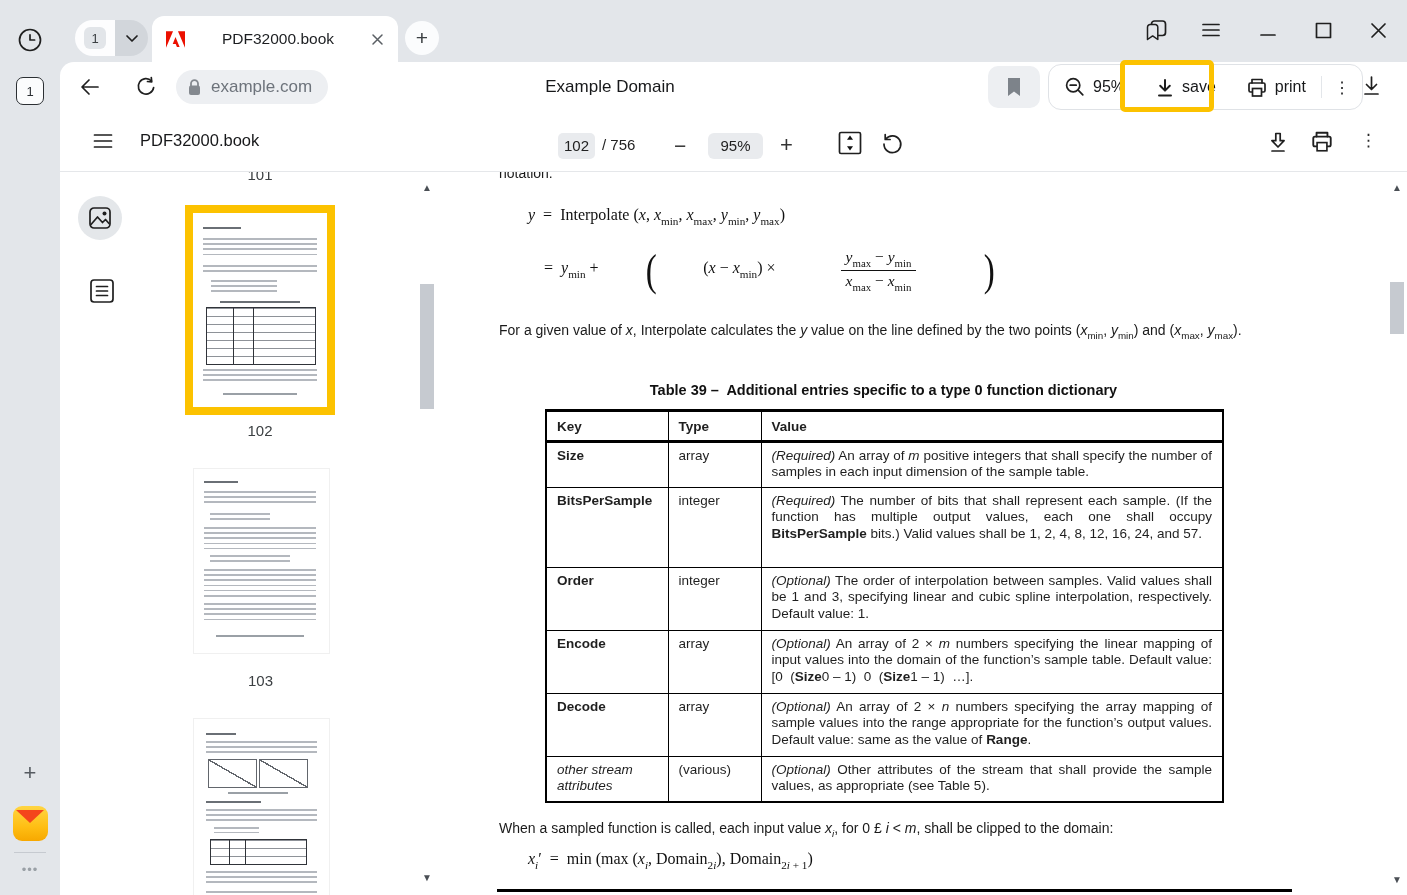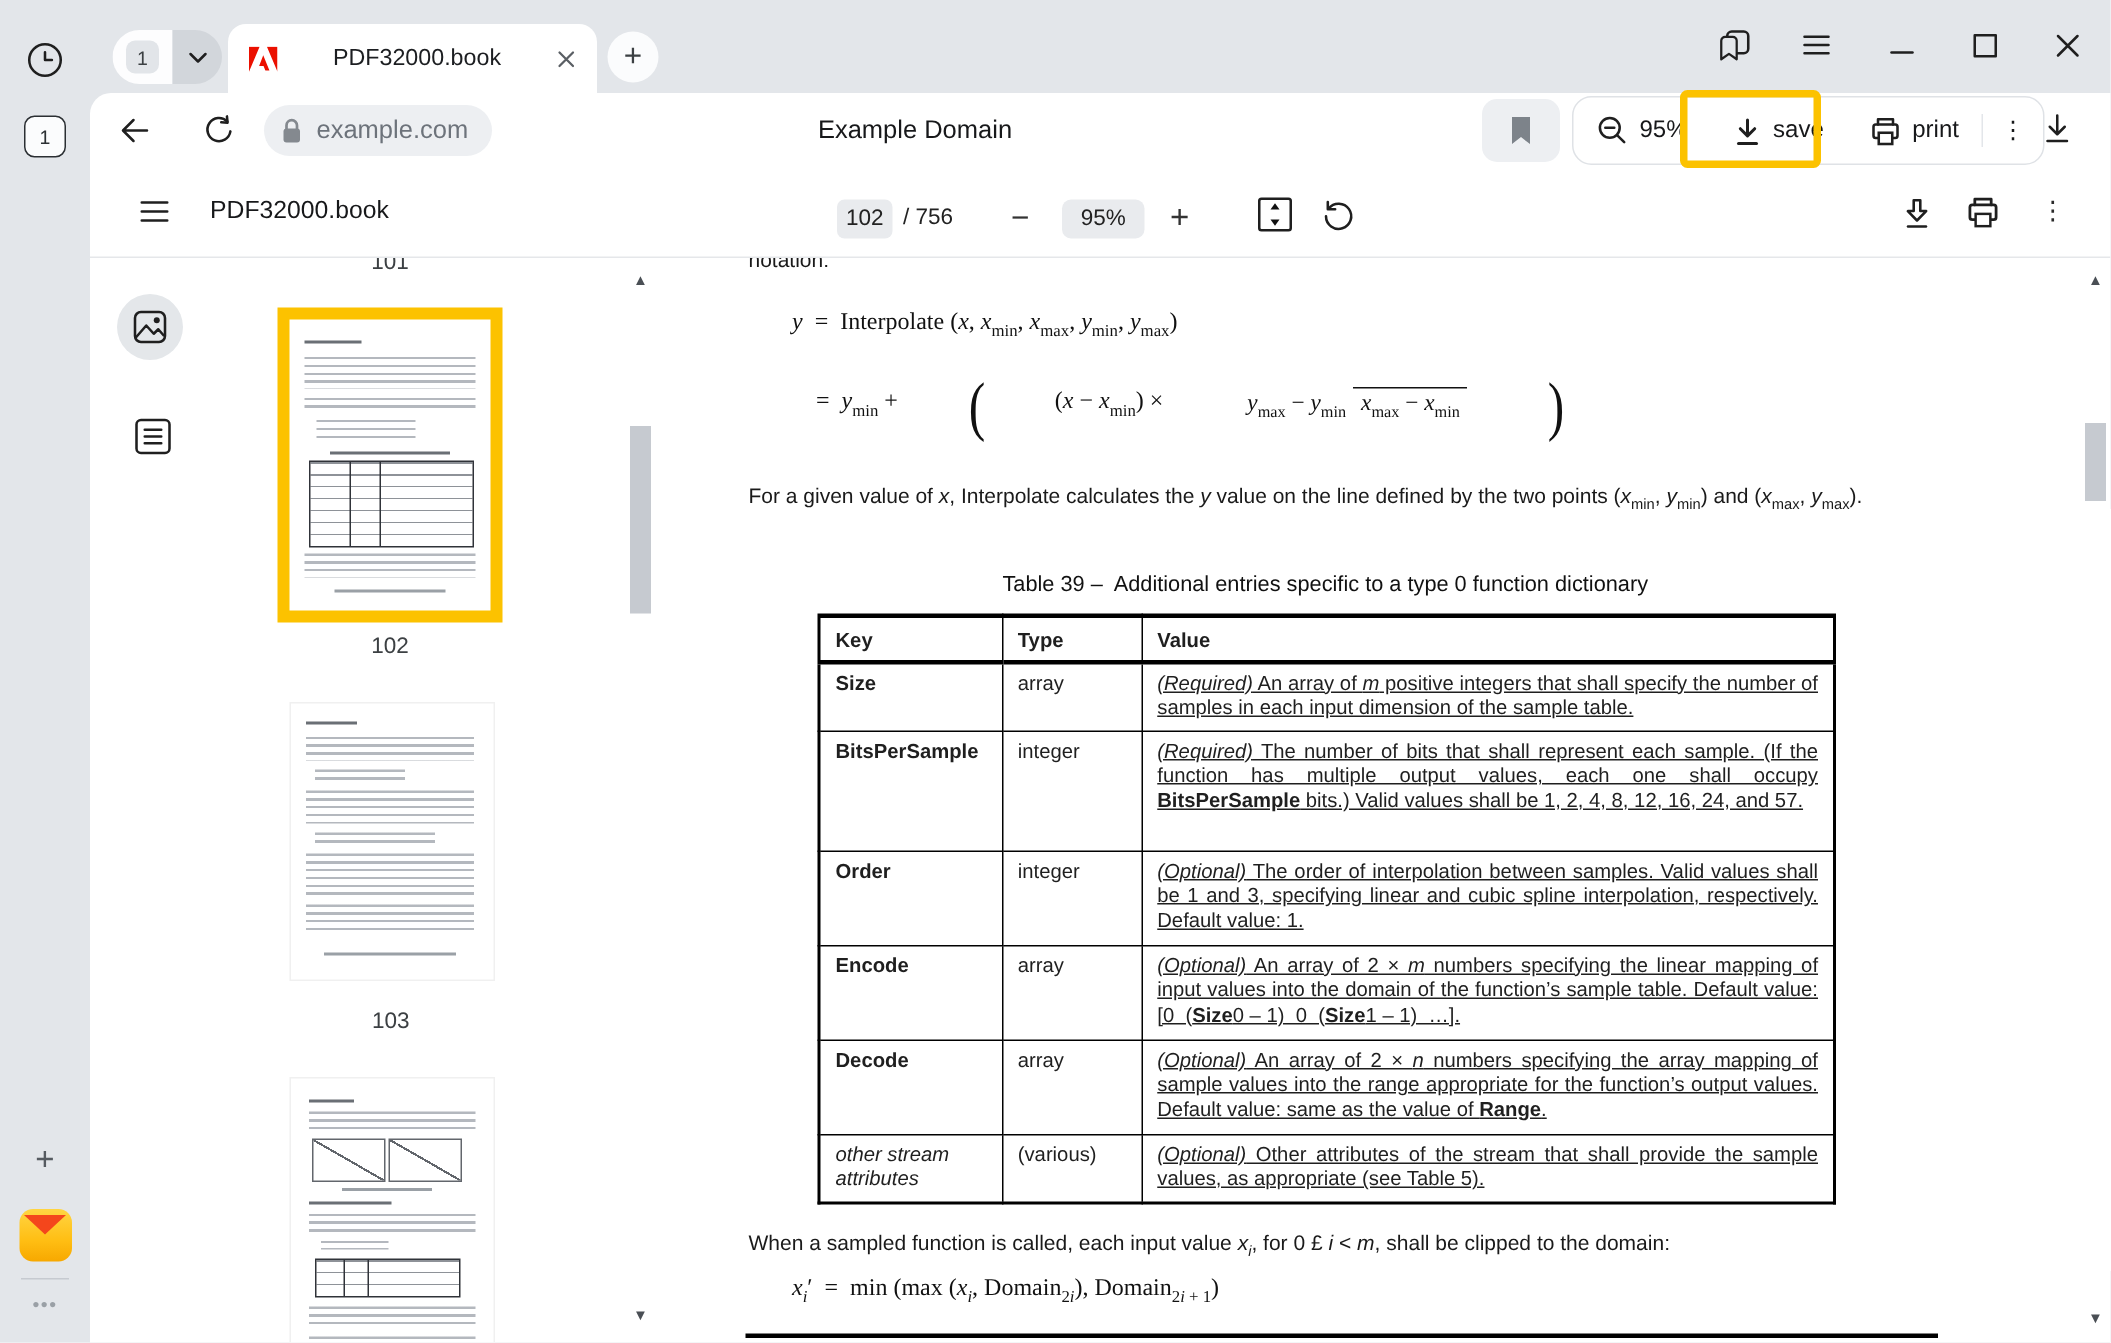--- a/index.html
+++ b/index.html
@@ -99,32 +99,32 @@
   
   .doc{color:#1a1a1a;}
   #notation{left:439px;top:-7px;font-size:14px;}
   .serif{font-family:"Liberation Serif",serif;font-size:16px;color:#111;}
   .it{font-style:italic;}
   .bd{font-weight:bold;}
   .sb{font-size:0.7em;vertical-align:-0.45em;}
   #f1-l1{left:468px;top:34px;}
   #f1-l2{left:484px;top:70px;display:flex;align-items:center;height:56px;gap:44px;}
   .paren{font-family:"Liberation Serif",serif;font-size:44px;font-weight:200;transform:scaleX(0.75);color:#111;margin:0 1px;}
-  .frac{display:inline-flex;align-items:center;margin:0 7px;font-size:15.5px;}
+  .frac{display:inline-flex;flex-direction:column;margin:0 21px;font-size:15.5px;}
   .frac .den{border-top:1.2px solid #111;}
   .frac>div{padding:1px 5px;}
   #para1{left:439px;top:149px;width:772px;font-size:14px;line-height:19.5px;text-align:justify;}
-  #t39-caption{left:485px;top:210px;width:677px;text-align:center;font-weight:normal;font-size:14.5px;color:#111;}
+  #t39-caption{left:485px;top:210px;width:677px;text-align:center;font-weight:bold;font-size:14.5px;color:#111;}
   #t39{left:485px;top:237px;width:677px;border-collapse:collapse;table-layout:fixed;}
   #t39 th,#t39 td{border:1px solid #000;vertical-align:top;padding:5px 10px 4px 10px;font-size:13.5px;line-height:16.6px;box-sizing:border-box;}
   #t39{border:2px solid #000;border-top-width:3px;}
   #t39 thead th{border-bottom:3px solid #000;font-weight:bold;text-align:left;height:30px;padding-top:7px;}
   #t39 .ck{font-weight:bold;}
   #t39 .ci{font-style:italic;font-weight:normal;}
-  #t39 .cv{text-align:justify;text-decoration:underline;}
+  #t39 .cv{text-align:justify;}
   #para2{left:439px;top:648px;width:800px;font-size:14px;}
   #f2{left:468px;top:678px;}
   #next-rule{left:437px;top:717px;width:795px;height:3px;background:#000;}
 </style>
 </head>
 <body>
 
 <div id="rail" class="abs">
   <div class="abs rail-btn" style="top:27px;">
     <svg width="26" height="26" viewBox="0 0 26 26">

